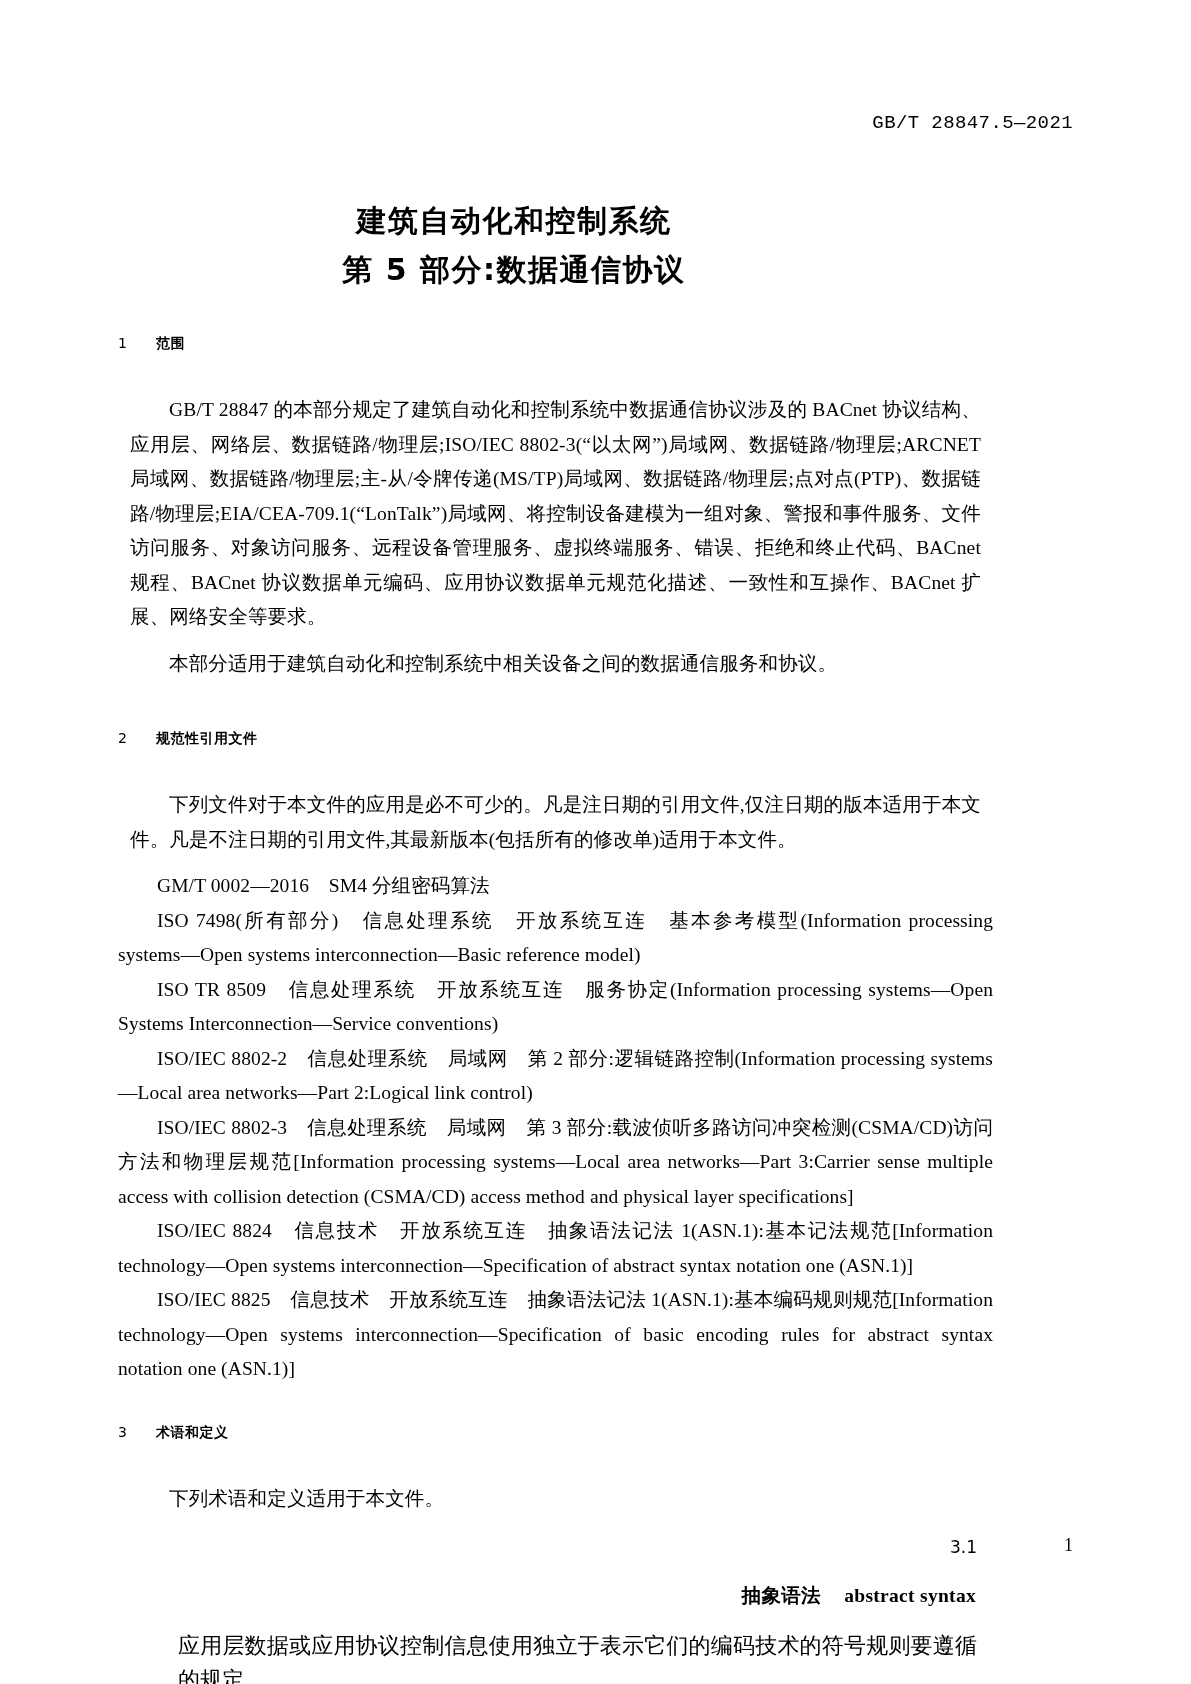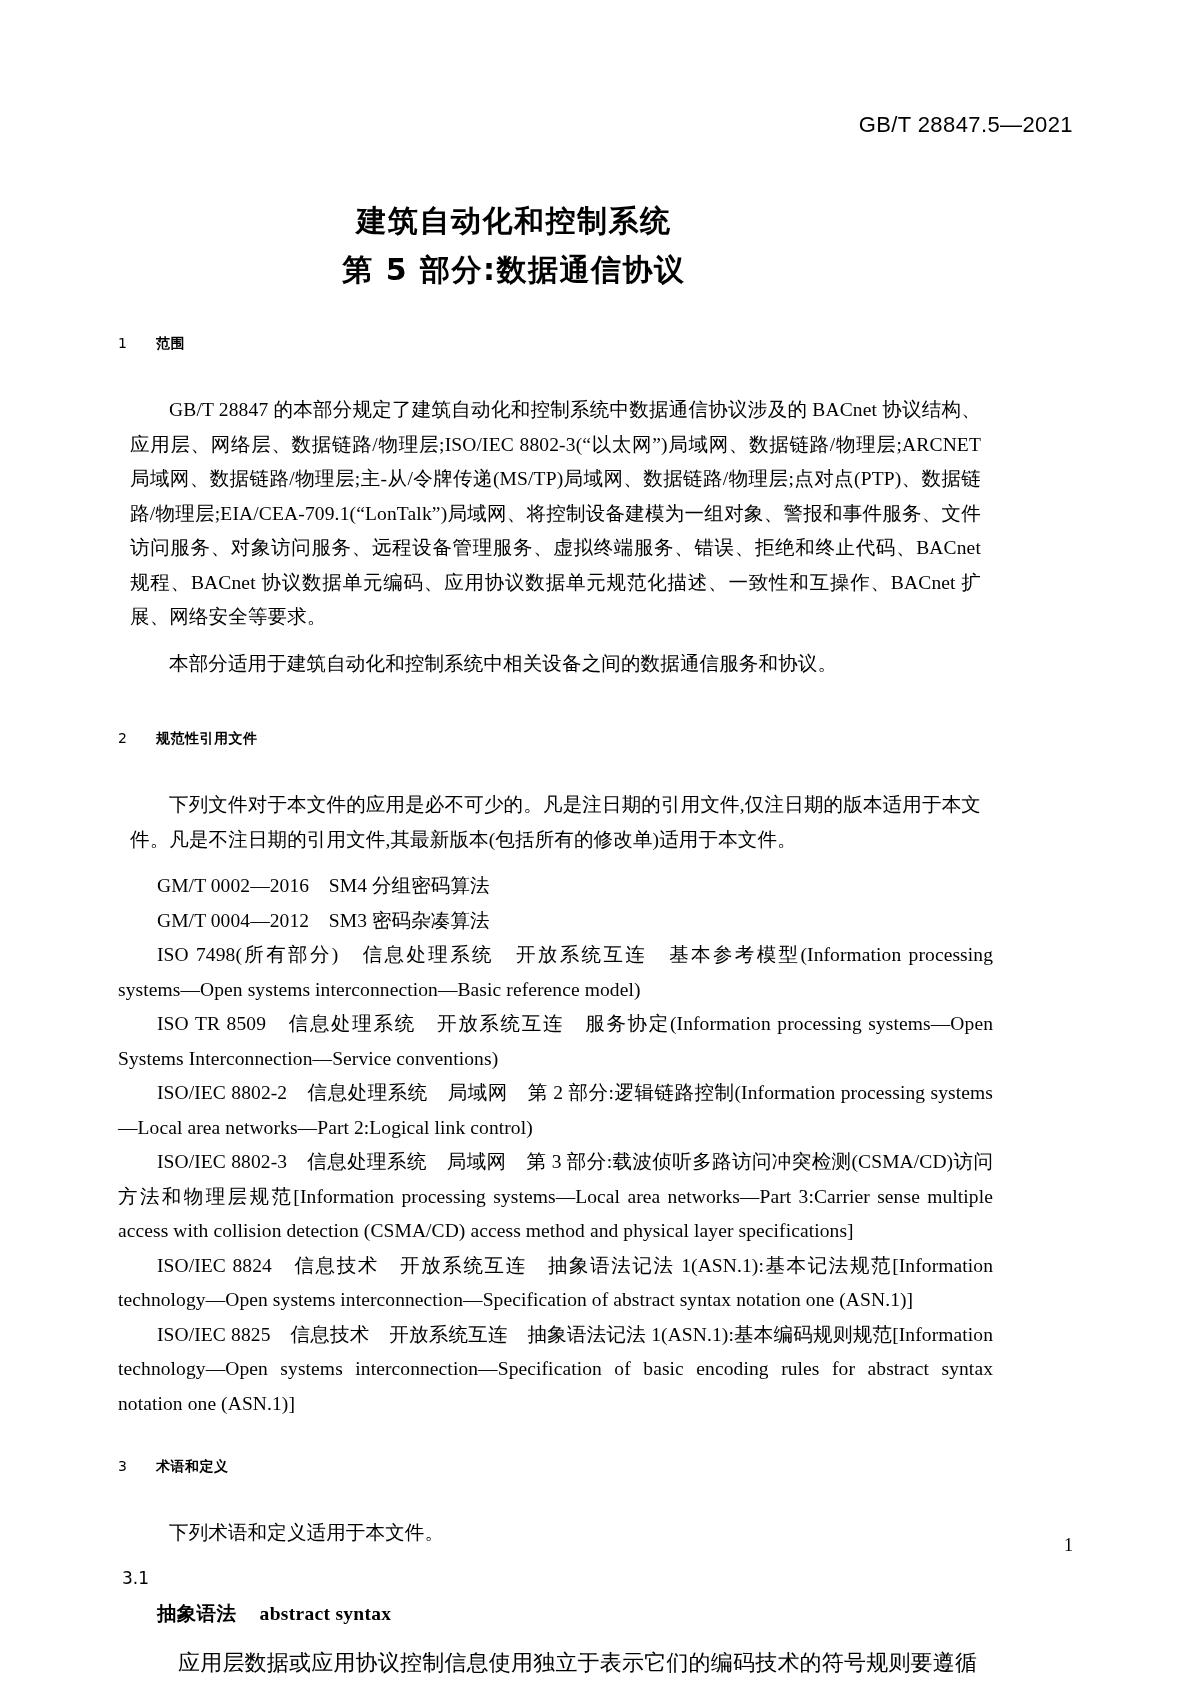--- a/index.html
+++ b/index.html
@@ -23,22 +23,22 @@
     height: 1684px;
     box-sizing: border-box;
     padding: 0;
   }
 
   
   .running-header {
     position: absolute;
     top: 112px;
     right: 118px;
-    font-family: Liberation Sans, sans-serif;
-    font-size: 22px;
+    font-family: Liberation Mono, monospace;
+    font-size: 19px;
     letter-spacing: 0.4px;
     white-space: nowrap;
     margin-left: 44px;
   }
 
   
   .doc-title {
     position: absolute;
     top: 196px;
     left: 0;
@@ -105,30 +105,32 @@
     text-align: left;
   }
   .gap-md { height: 25px; }
   .gap-lg { height: 32px; }
 
   
   .term-num {
     font-family: "DejaVu Sans", "Liberation Sans", sans-serif;
     font-size: 17px;
     line-height: 30px;
-    margin: 4px;
+    margin: 16px;
+    text-align: right;
   }
   .term-head {
-    margin: 0;
+    margin: 17px;
     padding-left: 2em;
     font-size: 19.5px;
     line-height: 33px;
     font-weight: bold;
     font-family: "DejaVu Sans", "Liberation Sans", sans-serif;
     letter-spacing: 0.3px;
+    text-align: right;
   }
   .term-head .en {
     font-family: "Liberation Serif", "DejaVu Serif", serif;
     font-weight: bold;
     margin-left: 1.2em;
   }
   .term-def {
     margin: 16px;
     padding-left: 2em;
     font-size: 22px;
@@ -169,21 +171,20 @@
     <p class="para indent">本部分适用于建筑自动化和控制系统中相关设备之间的数据通信服务和协议。</p>
 
     <div class="gap-lg"></div>
 
     <h2 class="clause">
       <span class="num">2</span><span>规范性引用文件</span>
     </h2>
     <div class="gap-md"></div>
     <p class="para indent">下列文件对于本文件的应用是必不可少的。凡是注日期的引用文件,仅注日期的版本适用于本文件。凡是不注日期的引用文件,其最新版本(包括所有的修改单)适用于本文件。</p>
     <p class="ref ref-short">GM/T 0002—2016　SM4 分组密码算法</p>
-    <p class="ref ref-short">GM/T 0004—2012　SM3 密码杂凑算法</p>
     <p class="ref">ISO 7498(所有部分)　信息处理系统　开放系统互连　基本参考模型(Information processing systems—Open systems interconnection—Basic reference model)</p>
     <p class="ref">ISO TR 8509　信息处理系统　开放系统互连　服务协定(Information processing systems—Open Systems Interconnection—Service conventions)</p>
     <p class="ref">ISO/IEC 8802-2　信息处理系统　局域网　第 2 部分:逻辑链路控制(Information processing systems—Local area networks—Part 2:Logical link control)</p>
     <p class="ref">ISO/IEC 8802-3　信息处理系统　局域网　第 3 部分:载波侦听多路访问冲突检测(CSMA/CD)访问方法和物理层规范[Information processing systems—Local area networks—Part 3:Carrier sense multiple access with collision detection (CSMA/CD) access method and physical layer specifications]</p>
     <p class="ref">ISO/IEC 8824　信息技术　开放系统互连　抽象语法记法 1(ASN.1):基本记法规范[Information technology—Open systems interconnection—Specification of abstract syntax notation one (ASN.1)]</p>
     <p class="ref">ISO/IEC 8825　信息技术　开放系统互连　抽象语法记法 1(ASN.1):基本编码规则规范[Information technology—Open systems interconnection—Specification of basic encoding rules for abstract syntax notation one (ASN.1)]</p>
 
     <div class="gap-lg"></div>
 
     <h2 class="clause">

